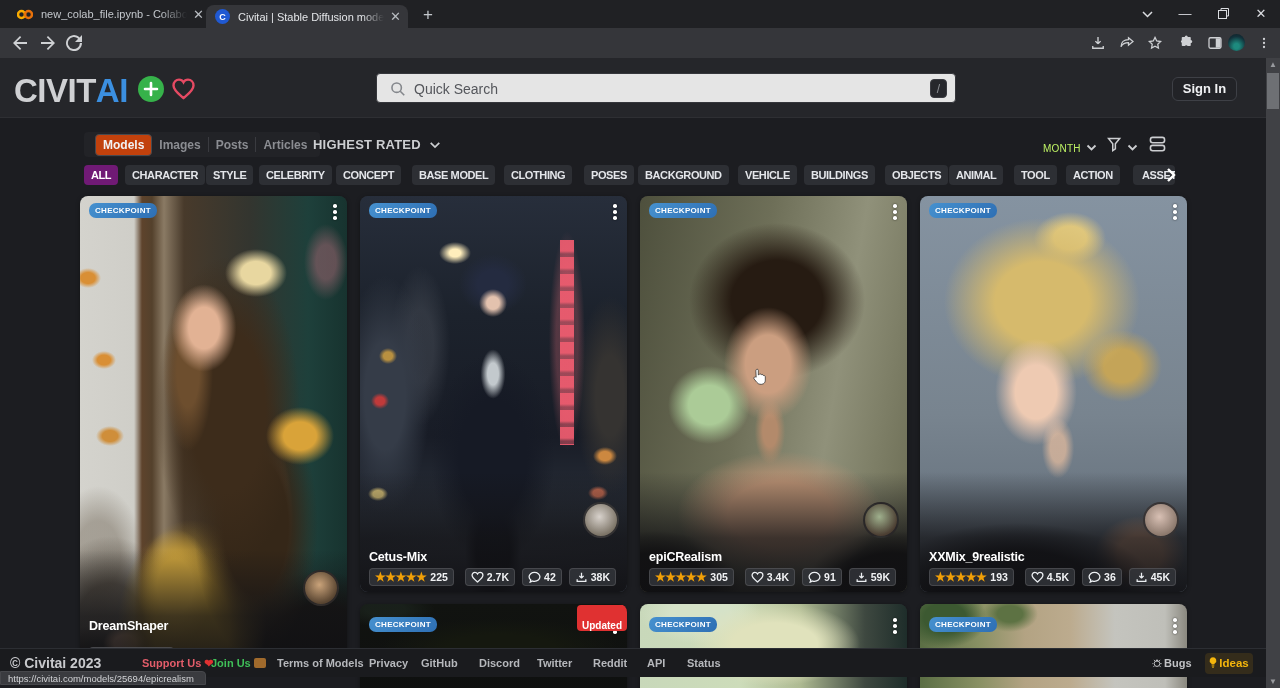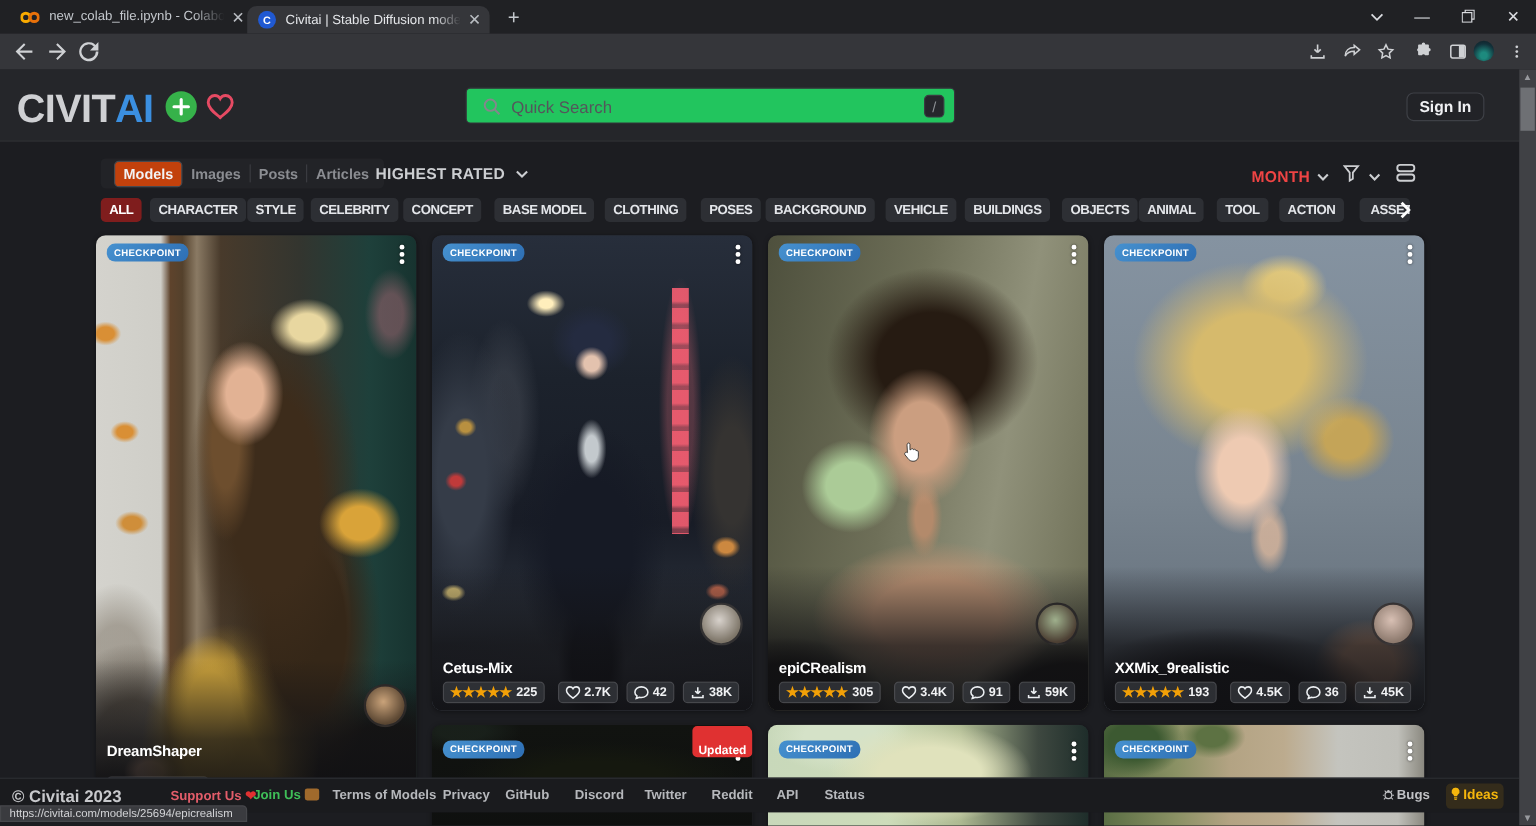--- a/index.html
+++ b/index.html
@@ -23,35 +23,35 @@
 #omni .lock { margin-left:12px; }
 #omni .url { margin-left:8px; color:#e8eaed; font-size:13px; }
 .tbic { position:absolute; top:6px; width:18px; height:18px; }
 
 
 #hdr { position:absolute; left:0; top:58px; width:1266px; height:60px; background:#25262a; border-bottom:1px solid #2e2f33; }
 #logo { position:absolute; left:14px; top:72px; font-size:33px; font-weight:bold; letter-spacing:-0.5px; color:#cfd0d3; }
 #logo b { color:#3b8fe0; }
 #plusbtn { position:absolute; left:138px; top:76px; width:26px; height:26px; border-radius:50%; background:#36b24a; color:#fff; }
 #heart { position:absolute; left:170px; top:76px; width:27px; height:26px; }
-#search { position:absolute; left:376px; top:73px; width:408px; height:30px; background:#22c55e; border:1px solid #35363b; border-radius:4px;margin-left:12px; }
+#search { position:absolute; left:376px; top:73px; width:580px; height:30px; background:#e5e5e5; border:1px solid #35363b; border-radius:4px; }
 #search .mag { position:absolute; left:13px; top:7px; }
 #search .ph { position:absolute; left:37px; top:7px; font-size:14px; color:#54565b; }
 #slash { position:absolute; right:8px; top:5px; width:17px; height:19px; background:#26272c; border:1px solid #3a3b41; border-radius:4px; color:#8d9095; font-size:12px; text-align:center; line-height:18px; }
 #signin { position:absolute; left:1172px; top:77px; width:65px; height:24px; background:#222327; border:1px solid #3e4046; border-radius:6px; color:#f0f1f3; font-size:13px; font-weight:bold; text-align:center; line-height:22px; }
 
 
 #seg { position:absolute; left:84px; top:132px; height:25px; background:#222327; border-radius:4px; display:flex; align-items:center; padding-right:6px; }
 #seg .on { background:#c2410c; border:1px solid #48494e; border-radius:4px; color:#f2f3f5; font-weight:bold; padding:3px 7px; margin-left:11px; font-size:12px; }
 #seg .off { color:#8b8d92; font-weight:bold; font-size:12px; padding:3px 7px; }
 #seg .dv { width:1px; height:15px; background:#3a3b40; }
 #hrated { position:absolute; left:313px; top:137px; font-size:13px; font-weight:bold; letter-spacing:0.2px; color:#ccced1; }
-#monthrow { position:absolute; left:1043px; top:136px; font-size:13px; font-weight:bold; letter-spacing:0.2px; color:#ef4444; }
+#monthrow { position:absolute; left:1043px; top:136px; font-size:10px; font-weight:normal; letter-spacing:0.2px; color:#bef264; }
 .chip { position:absolute; top:165px; height:20px; background:#2d2f34; border-radius:4px; color:#e4e6ea; font-size:11px; font-weight:bold; letter-spacing:-0.4px; text-align:center; line-height:20px; padding:0 7px; }
-.chipblue { background:#7f1d1d; color:#fff; }
+.chipblue { background:#701a75; color:#fff; }
 
 
 .card { position:absolute; width:267px; border-radius:8px; overflow:hidden; background:#26272b; box-shadow:0 1px 4px rgba(0,0,0,0.4); }
 .cimg { position:absolute; left:0; top:0; right:0; bottom:0; }
 .cp { position:absolute; left:9px; top:7px; height:15px; padding:0 6px; border-radius:7px; background:linear-gradient(135deg,#4691cf,#2e6fb4); color:#fff; font-size:8px; font-weight:bold; letter-spacing:0.3px; line-height:15px; }
 .dots { position:absolute; right:10px; top:8px; width:4px; }
 .dots i { display:block; width:3.5px; height:3.5px; border-radius:50%; background:#fff; margin-bottom:2.5px; box-shadow:0 0 2px rgba(0,0,0,0.7); }
 .grad { position:absolute; left:0; right:0; bottom:0; height:120px; background:linear-gradient(180deg, rgba(20,20,23,0) 0%, rgba(18,18,21,0.75) 55%, rgba(16,16,19,0.92) 100%); }
 .ctitle { position:absolute; left:9px; font-size:12.5px; font-weight:bold; color:#ffffff; letter-spacing:-0.2px; }
 .statrow { position:absolute; left:9px; right:11px; display:flex; }

